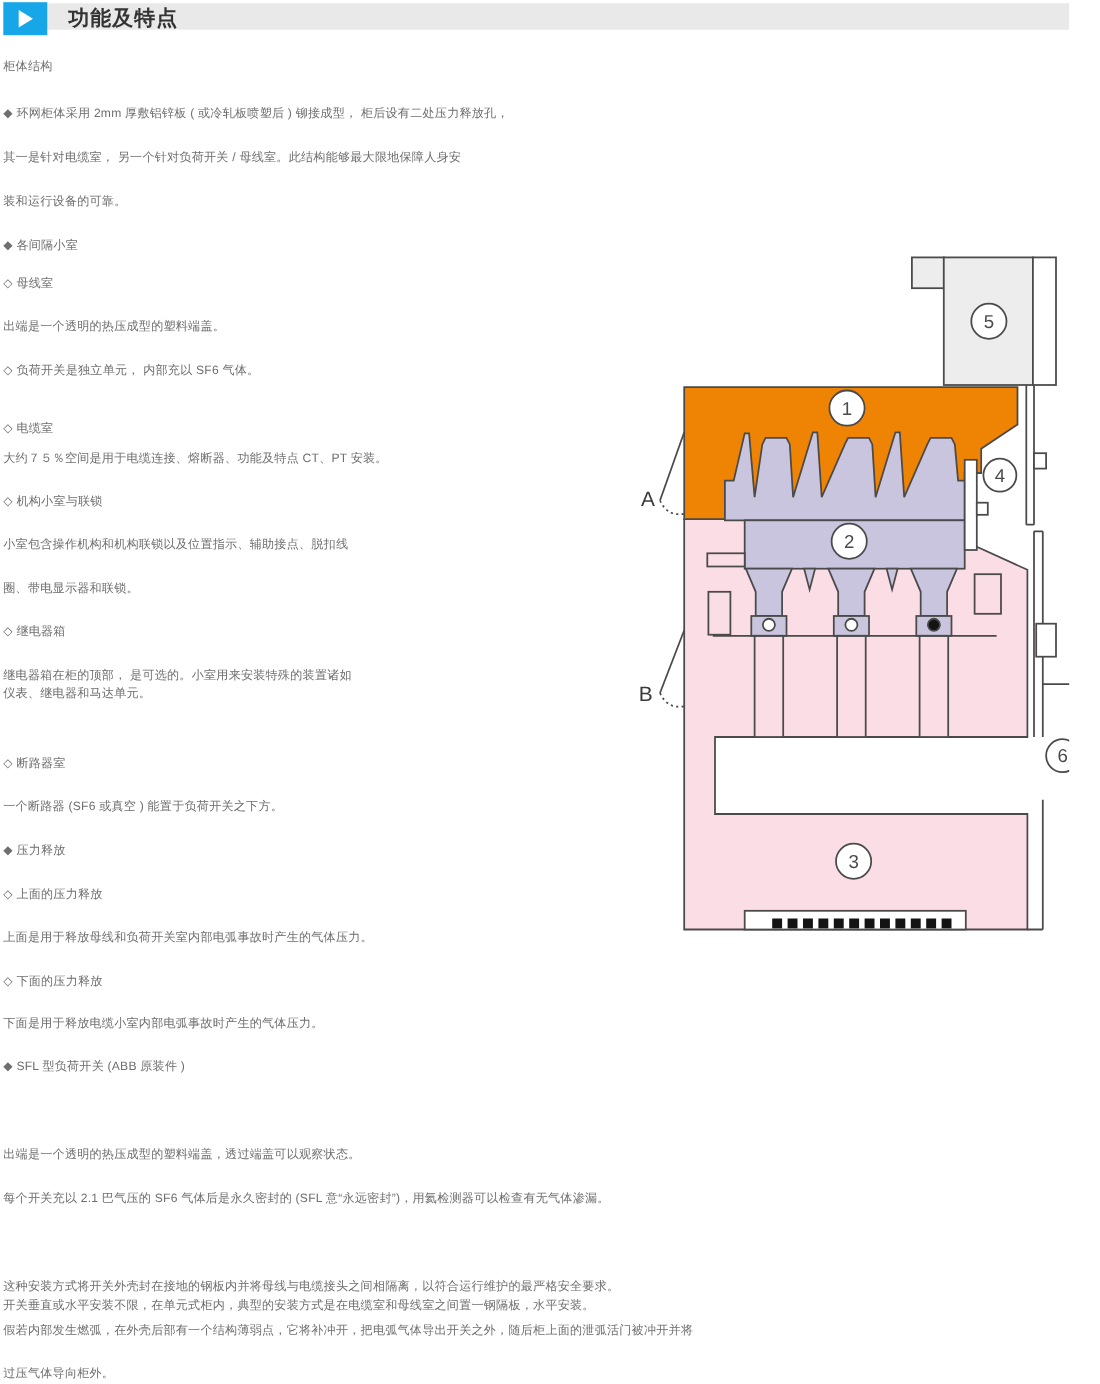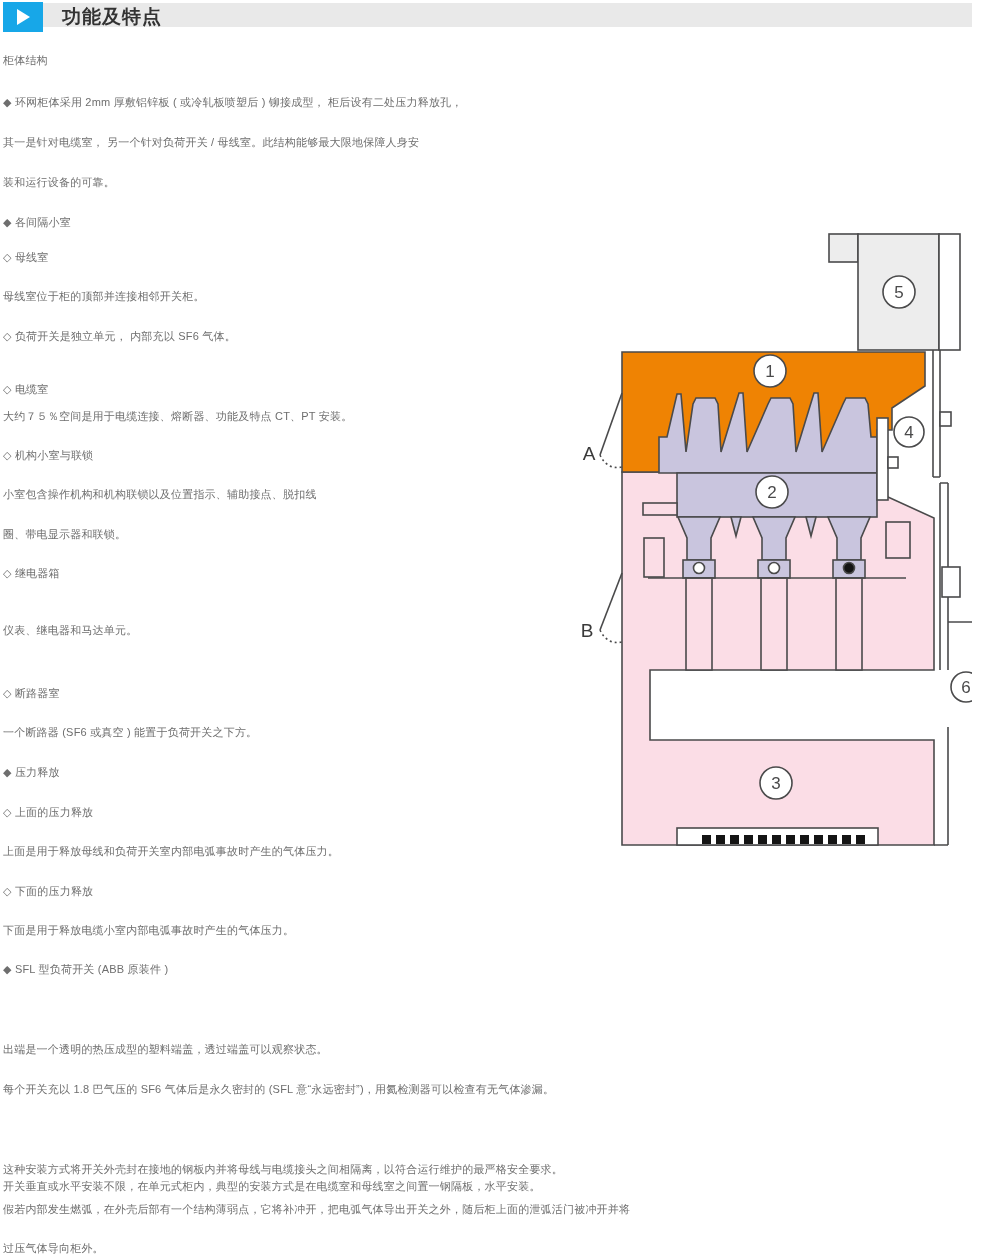--- a/index.html
+++ b/index.html
@@ -25,39 +25,40 @@
       <div class="tri"></div>
     </div>
   <div class="pagetitle">功能及特点</div>
 
   <div class="tl" style="top:53px">柜体结构</div>
   <div class="tl" style="top:95px">◆ 环网柜体采用 2mm 厚敷铝锌板 ( 或冷轧板喷塑后 ) 铆接成型， 柜后设有二处压力释放孔，</div>
   <div class="tl" style="top:135px">其一是针对电缆室， 另一个针对负荷开关 / 母线室。此结构能够最大限地保障人身安</div>
   <div class="tl" style="top:175px">装和运行设备的可靠。</div>
   <div class="tl" style="top:215px">◆ 各间隔小室</div>
   <div class="tl" style="top:250px">◇ 母线室</div>
-  <div class="tl" style="top:289px">母线室位于柜的顶部并连接相邻开关柜。</div>
+  <div class="tl" style="top:289px">出端是一个透明的热压成型的塑料端盖。</div>
   <div class="tl" style="top:329px">◇ 负荷开关是独立单元， 内部充以 SF6 气体。</div>
   <div class="tl" style="top:382px">◇ 电缆室</div>
   <div class="tl" style="top:409px">大约７５％空间是用于电缆连接、熔断器、功能及特点 CT、PT 安装。</div>
   <div class="tl" style="top:448px">◇ 机构小室与联锁</div>
   <div class="tl" style="top:487px">小室包含操作机构和机构联锁以及位置指示、辅助接点、脱扣线</div>
   <div class="tl" style="top:527px">圈、带电显示器和联锁。</div>
   <div class="tl" style="top:566px">◇ 继电器箱</div>
+  <div class="tl" style="top:606px">继电器箱在柜的顶部， 是可选的。小室用来安装特殊的装置诸如</div>
   <div class="tl" style="top:623px">仪表、继电器和马达单元。</div>
   <div class="tl" style="top:686px">◇ 断路器室</div>
   <div class="tl" style="top:725px">一个断路器 (SF6 或真空 ) 能置于负荷开关之下方。</div>
   <div class="tl" style="top:765px">◆ 压力释放</div>
   <div class="tl" style="top:805px">◇ 上面的压力释放</div>
   <div class="tl" style="top:844px">上面是用于释放母线和负荷开关室内部电弧事故时产生的气体压力。</div>
   <div class="tl" style="top:884px">◇ 下面的压力释放</div>
   <div class="tl" style="top:923px">下面是用于释放电缆小室内部电弧事故时产生的气体压力。</div>
   <div class="tl" style="top:962px">◆ SFL 型负荷开关 (ABB 原装件 )</div>
   <div class="tl" style="top:1042px">出端是一个透明的热压成型的塑料端盖，透过端盖可以观察状态。</div>
-  <div class="tl" style="top:1082px">每个开关充以 1.8 巴气压的 SF6 气体后是永久密封的 (SFL 意“永远密封”)，用氦检测器可以检查有无气体渗漏。</div>
+  <div class="tl" style="top:1082px">每个开关充以 2.1 巴气压的 SF6 气体后是永久密封的 (SFL 意“永远密封”)，用氦检测器可以检查有无气体渗漏。</div>
   <div class="tl" style="top:1179px">开关垂直或水平安装不限，在单元式柜内，典型的安装方式是在电缆室和母线室之间置一钢隔板，水平安装。</div>
   <div class="tl" style="top:1162px">这种安装方式将开关外壳封在接地的钢板内并将母线与电缆接头之间相隔离，以符合运行维护的最严格安全要求。</div>
   <div class="tl" style="top:1202px">假若内部发生燃弧，在外壳后部有一个结构薄弱点，它将补冲开，把电弧气体导出开关之外，随后柜上面的泄弧活门被冲开并将</div>
   <div class="tl" style="top:1241px">过压气体导向柜外。</div>
 
   <svg width="1000" height="1258" viewBox="0 0 1000 1258">
     <g stroke="#4a4a4b" stroke-width="1.6" fill="none">
 
       <path d="M622,472 L877,472 L877,492 L934,518 L934,670 L650,670 L650,740 L934,740 L934,845 L622,845 Z" fill="#fbdde6"></path>
 

